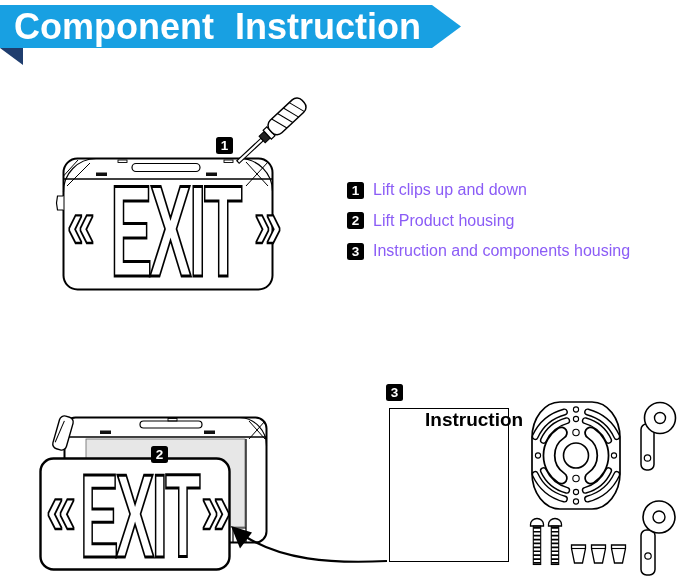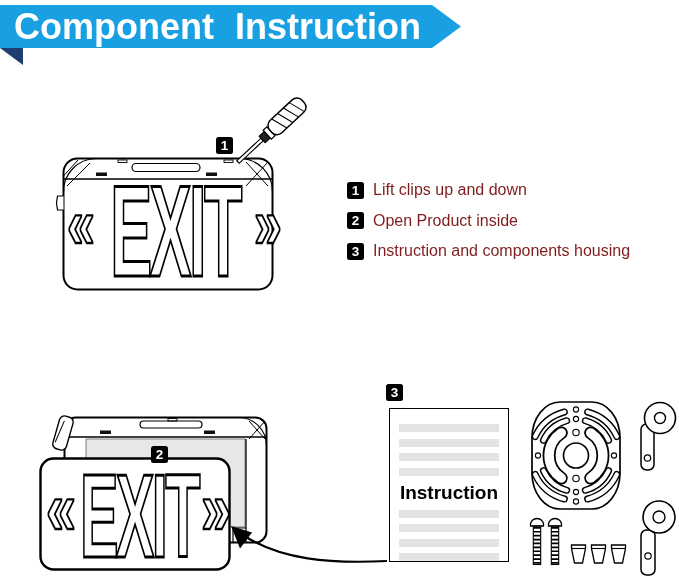--- a/index.html
+++ b/index.html
@@ -14,26 +14,26 @@
     color:#ffffff;font-size:36px;font-weight:bold;word-spacing:11px;white-space:nowrap;}
 
   
   .badge{width:17px;height:17px;background:#000;color:#fff;font-size:13.5px;font-weight:bold;
     display:flex;align-items:center;justify-content:center;border-radius:2.5px;box-sizing:border-box;}
   .fig-badge{position:absolute;}
 
   
   .steps{position:absolute;left:347px;top:181px;display:flex;flex-direction:column;gap:12.5px;}
   .step{display:flex;align-items:center;gap:9px;}
-  .step .label{font-size:16px;color:#7f1d1d;white-space:nowrap;}
+  .step .label{font-size:16px;color:#8b5cf6;white-space:nowrap;}
 
   
   .sheet{position:absolute;left:389px;top:408px;width:120px;height:154px;background:#fff;
-    border:1.6px solid #000;box-sizing:border-box;display:flex;flex-direction:column;
-    padding:15px 9px;gap:6.5px;}
+    border:1.6px solid #000;box-sizing:border-box;display:flex;flex-direction:row;
+    padding:0 9px;gap:6.5px;}
   .sheet .bar{height:8px;background:#e3e3e3;flex:0 0 auto;}
   .sheet .sheet-title{font-size:19px;font-weight:bold;text-align:center;line-height:21px;
     flex:0 0 auto;color:#000;}
 </style>
 </head>
 <body>
 
 <div class="stage">
 
   <svg class="line-art" width="679" height="576" viewBox="0 0 679 576">
@@ -181,21 +181,21 @@
   <div class="badge fig-badge" style="left:151px;top:446px;">2</div>
   <div class="badge fig-badge" style="left:386px;top:384px;">3</div>
 
   <div class="steps">
     <div class="step">
       <div class="badge">1</div>
       <span class="label">Lift clips up and down</span>
     </div>
     <div class="step">
       <div class="badge">2</div>
-      <span class="label">Open Product inside</span>
+      <span class="label">Lift Product housing</span>
     </div>
     <div class="step">
       <div class="badge">3</div>
       <span class="label">Instruction and components housing</span>
     </div>
   </div>
 
   <div class="sheet">
     <div class="bar"></div>
     <div class="bar"></div>

